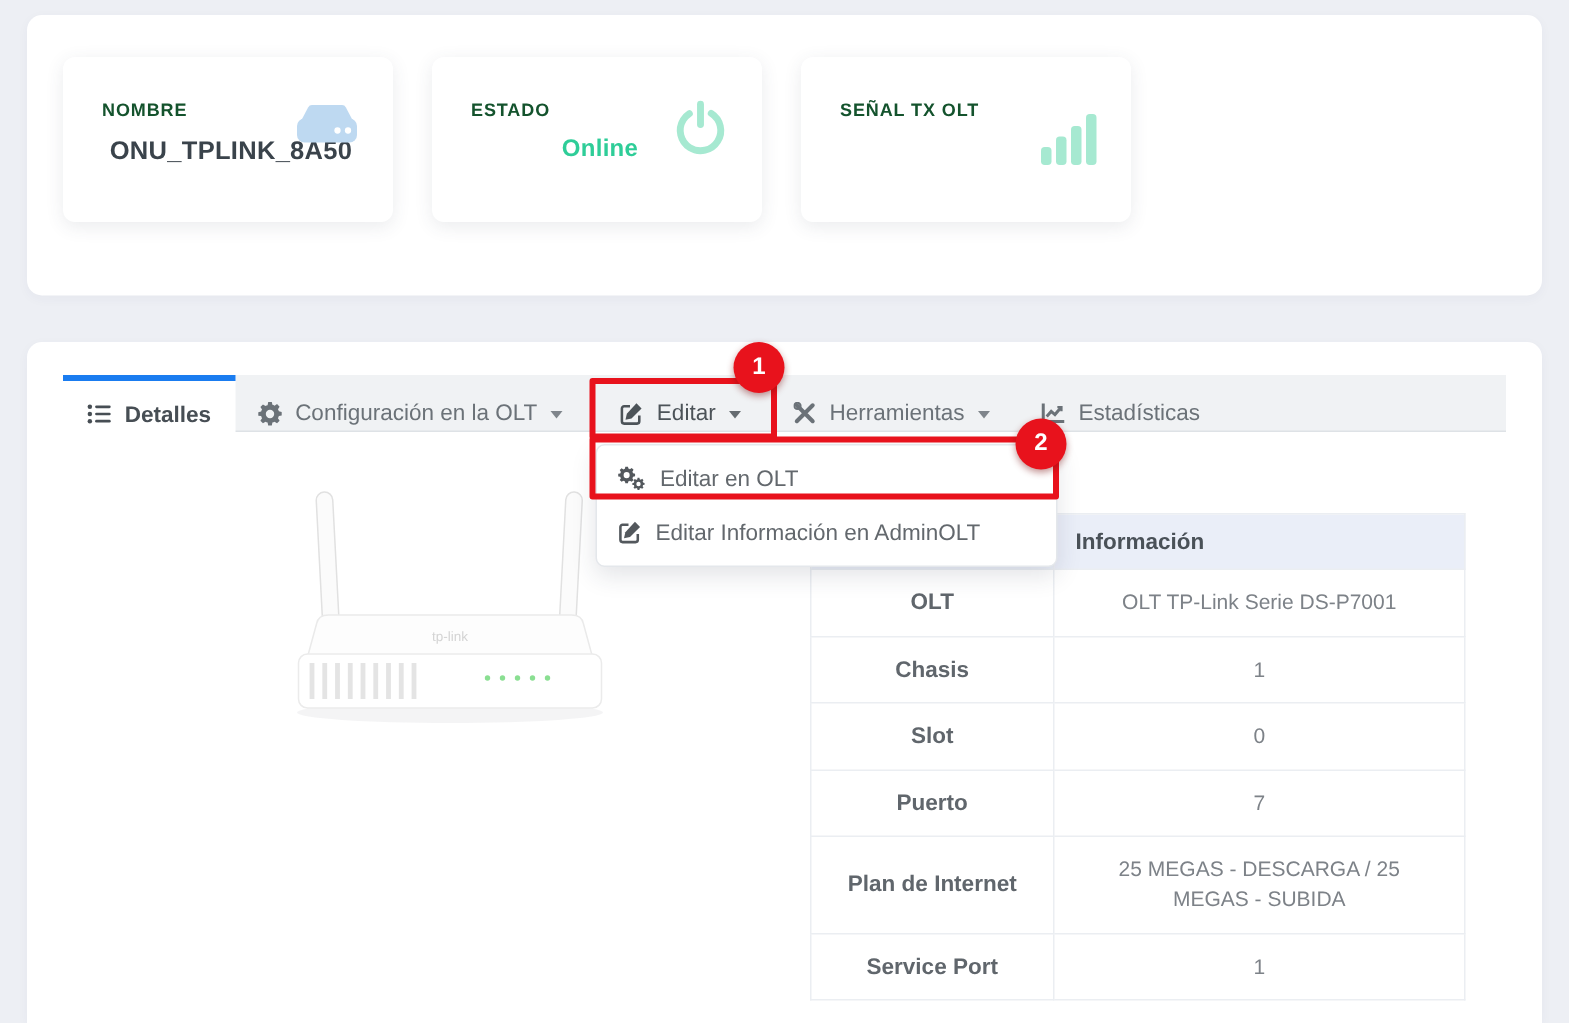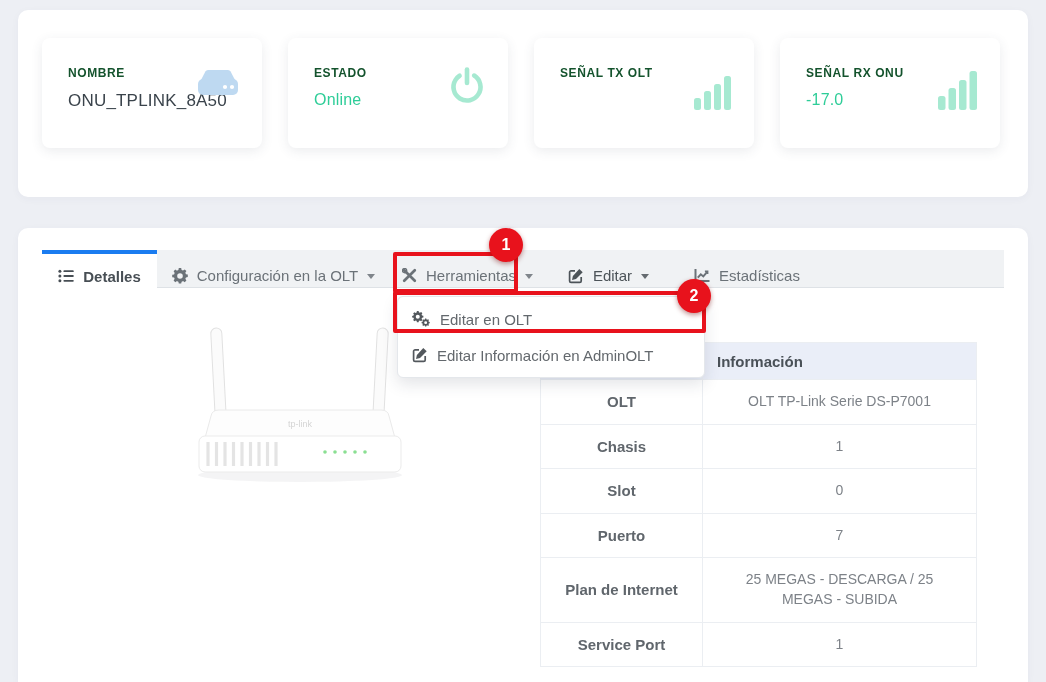--- a/index.html
+++ b/index.html
@@ -24,21 +24,21 @@
   .stat-card{
     position:absolute; top:28px; width:220px; height:110px;
     background:#fff; border-radius:8px;
     box-shadow:0 3px 12px rgba(55,70,90,.10);
     padding:28px 22px 0 26px;
   }
   .stat-card.c1{left:24px}.stat-card.c2{left:270px}.stat-card.c3{left:516px}.stat-card.c4{left:762px}
   .stat-label{
     font-size:12px; font-weight:bold; color:#14532d; letter-spacing:.6px;
   }
-  .stat-value{font-size:17px; font-weight:normal; margin-top:11px; color:#3a434b; letter-spacing:.2px;}
+  .stat-value{font-size:17px; font-weight:bold; margin-top:11px; color:#3a434b; letter-spacing:.2px;text-align:center;}
   .stat-value.green{color:var(--green); font-size:16px;}
   .stat-icon{position:absolute; right:20px; top:26px;}
 
   
   .main-card{
     position:absolute; left:18px; top:228px; width:1010px; height:454px;
     background:var(--card-bg); border-radius:10px 10px 0 0;
     box-shadow:0 2px 8px rgba(40,60,90,.04);
   }
   .tabstrip{
@@ -138,32 +138,20 @@
       <div class="stat-label">SEÑAL TX OLT</div>
       <span class="stat-icon icon" style="top:34px;">
         <svg width="40" height="38" viewBox="0 0 40 38">
           <rect x="0" y="26" width="7" height="12" rx="2.5" fill="#a6e9d1"></rect>
           <rect x="10" y="19" width="7" height="19" rx="2.5" fill="#a6e9d1"></rect>
           <rect x="20" y="12" width="7" height="26" rx="2.5" fill="#a6e9d1"></rect>
           <rect x="30" y="4" width="7" height="34" rx="2.5" fill="#a6e9d1"></rect>
         </svg>
       </span>
     </div>
-    <div class="stat-card c4">
-      <div class="stat-label">SEÑAL RX ONU</div>
-      <div class="stat-value green">-17.0</div>
-      <span class="stat-icon icon" style="top:30px;">
-        <svg width="42" height="42" viewBox="0 0 42 42">
-          <rect x="0" y="28" width="7.5" height="14" rx="2.5" fill="#a6e9d1"></rect>
-          <rect x="10.5" y="20" width="7.5" height="22" rx="2.5" fill="#a6e9d1"></rect>
-          <rect x="21" y="12" width="7.5" height="30" rx="2.5" fill="#a6e9d1"></rect>
-          <rect x="31.5" y="3" width="7.5" height="39" rx="2.5" fill="#a6e9d1"></rect>
-        </svg>
-      </span>
-    </div>
   </section>
 
   <section class="main-card">
 
     <nav class="tabstrip">
       <a class="tab t-detalles">
         <span class="icon">
           <svg width="16" height="16" viewBox="0 0 16 16" fill="#474e54">
             <circle cx="1.9" cy="3.2" r="1.5"></circle>
               <rect x="5.4" y="2.3" width="10.4" height="1.8" rx=".9"></rect>
@@ -177,40 +165,40 @@
       </a>
       <a class="tab t-config">
         <span class="icon">
           <svg width="16" height="16" viewBox="0 0 16 16">
             <path fill="#6b7278" fill-rule="evenodd" d="M6.8 0h2.4l.4 1.9c.5.1 1 .3 1.4.6l1.7-1.1 1.7 1.7-1.1 1.7c.3.4.5.9.6 1.4l1.9.4v2.4l-1.9.4c-.1.5-.3 1-.6 1.4l1.1 1.7-1.7 1.7-1.7-1.1c-.4.3-.9.5-1.4.6l-.4 1.9H6.8l-.4-1.9c-.5-.1-1-.3-1.4-.6l-1.7 1.1-1.7-1.7 1.1-1.7c-.3-.4-.5-.9-.6-1.4L.2 9.2V6.8l1.9-.4c.1-.5.3-1 .6-1.4L1.6 3.3l1.7-1.7 1.7 1.1c.4-.3.9-.5 1.4-.6L6.8 0zM8 5.2a2.8 2.8 0 1 0 0 5.6 2.8 2.8 0 0 0 0-5.6z"></path>
           </svg>
         </span>
         <span>Configuración en la OLT</span>
         <span class="caret"></span>
       </a>
+      <a class="tab t-editar">
+        <span class="icon">
+          <svg width="16" height="16" viewBox="0 0 16 16">
+            <path d="M13.2 9v3.9c0 .8-.7 1.5-1.5 1.5H3.1c-.8 0-1.5-.7-1.5-1.5V4.3c0-.8.7-1.5 1.5-1.5H7" fill="none" stroke="#4c5358" stroke-width="1.7"></path>
+            <path d="M11.3.9l3.4 3.4-6.7 6.7-4 .9.9-4L11.3.9z" fill="#4c5358"></path>
+          </svg>
+        </span>
+        <span>Editar</span>
+        <span class="caret"></span>
+      </a>
       <a class="tab t-herr">
         <span class="icon">
           <svg width="15" height="15" viewBox="0 0 15 15">
             <g stroke="#6b7278" stroke-width="2.7" stroke-linecap="round">
               <path d="M2.2 2.2l10.6 10.6M12.8 2.2L2.2 12.8"></path>
             </g>
             <circle cx="2.6" cy="2.6" r="2.1" fill="none" stroke="#6b7278" stroke-width="1.4"></circle>
           </svg>
         </span>
         <span>Herramientas</span>
-        <span class="caret"></span>
-      </a>
-      <a class="tab t-editar">
-        <span class="icon">
-          <svg width="16" height="16" viewBox="0 0 16 16">
-            <path d="M13.2 9v3.9c0 .8-.7 1.5-1.5 1.5H3.1c-.8 0-1.5-.7-1.5-1.5V4.3c0-.8.7-1.5 1.5-1.5H7" fill="none" stroke="#4c5358" stroke-width="1.7"></path>
-            <path d="M11.3.9l3.4 3.4-6.7 6.7-4 .9.9-4L11.3.9z" fill="#4c5358"></path>
-          </svg>
-        </span>
-        <span>Editar</span>
         <span class="caret"></span>
       </a>
       <a class="tab t-estad">
         <span class="icon">
           <svg width="16" height="15" viewBox="0 0 16 15">
             <path d="M1.5 1v12h14" fill="none" stroke="#6b7278" stroke-width="2"></path>
             <path d="M3.8 9.6L6.8 6.3l2.5 2.1 3.9-4.5" fill="none" stroke="#6b7278" stroke-width="2"></path>
             <path d="M10.9 3.4h2.7v2.7" fill="none" stroke="#6b7278" stroke-width="1.6"></path>
           </svg>
         </span>

